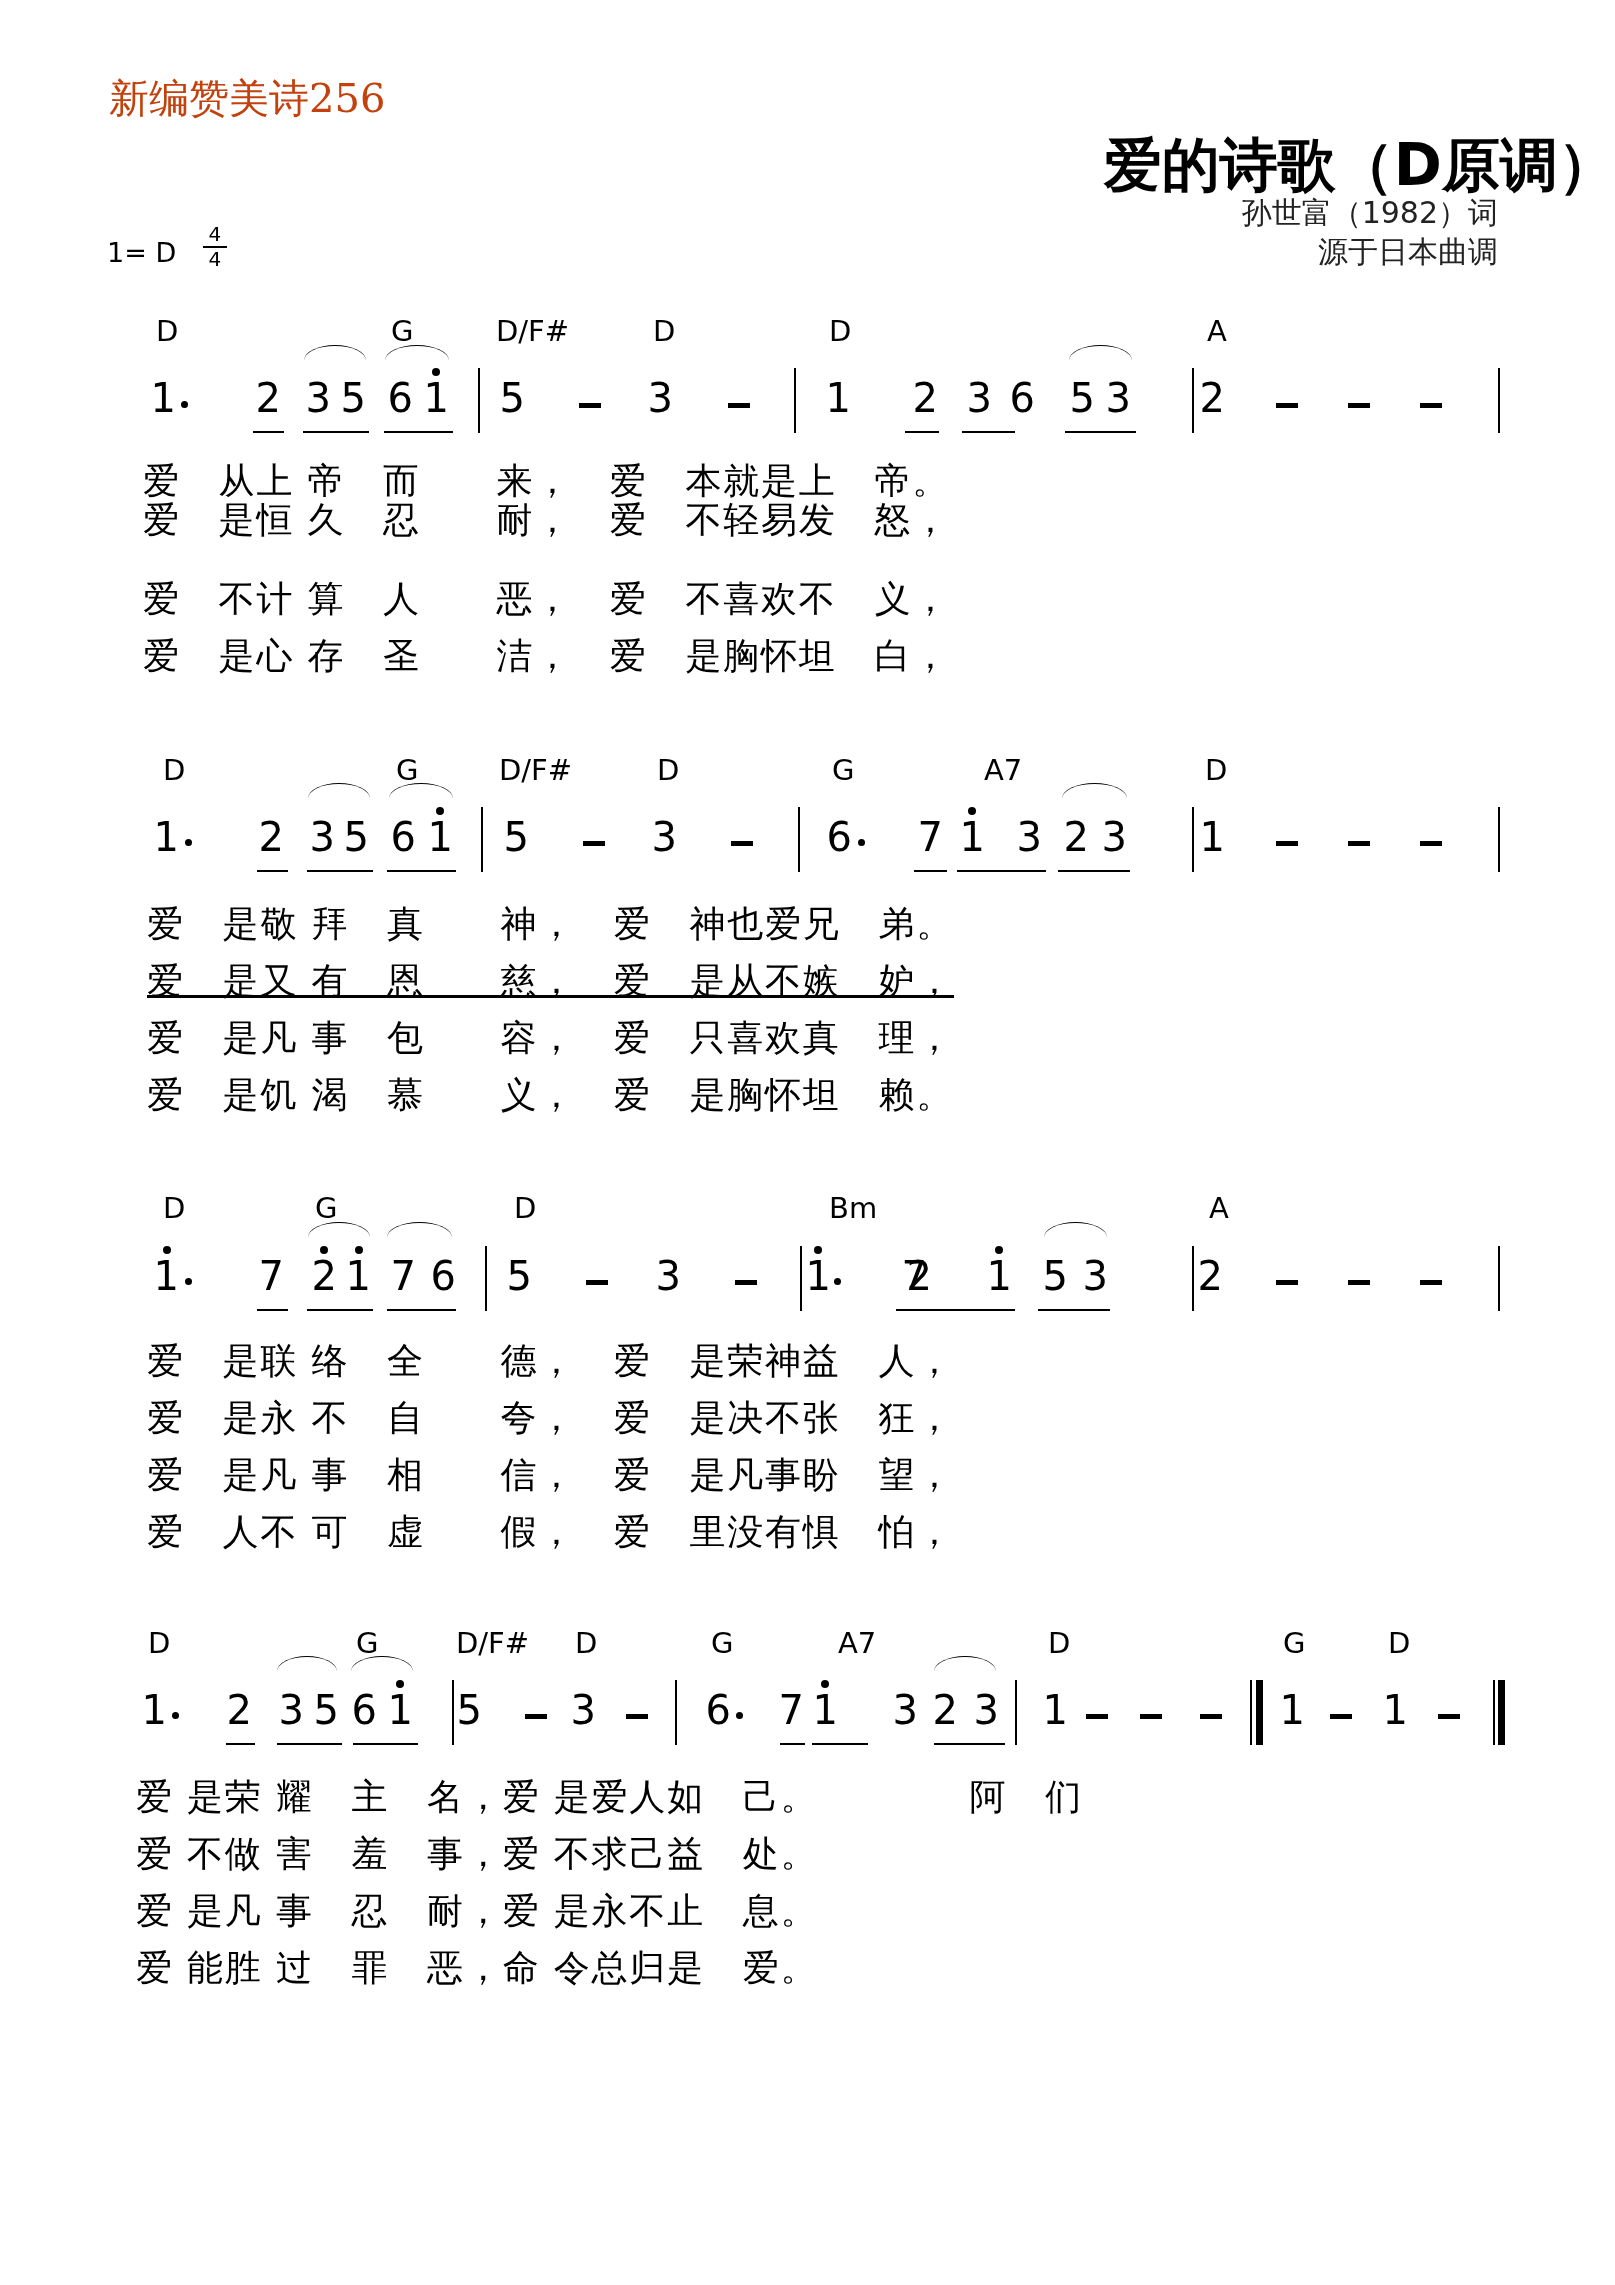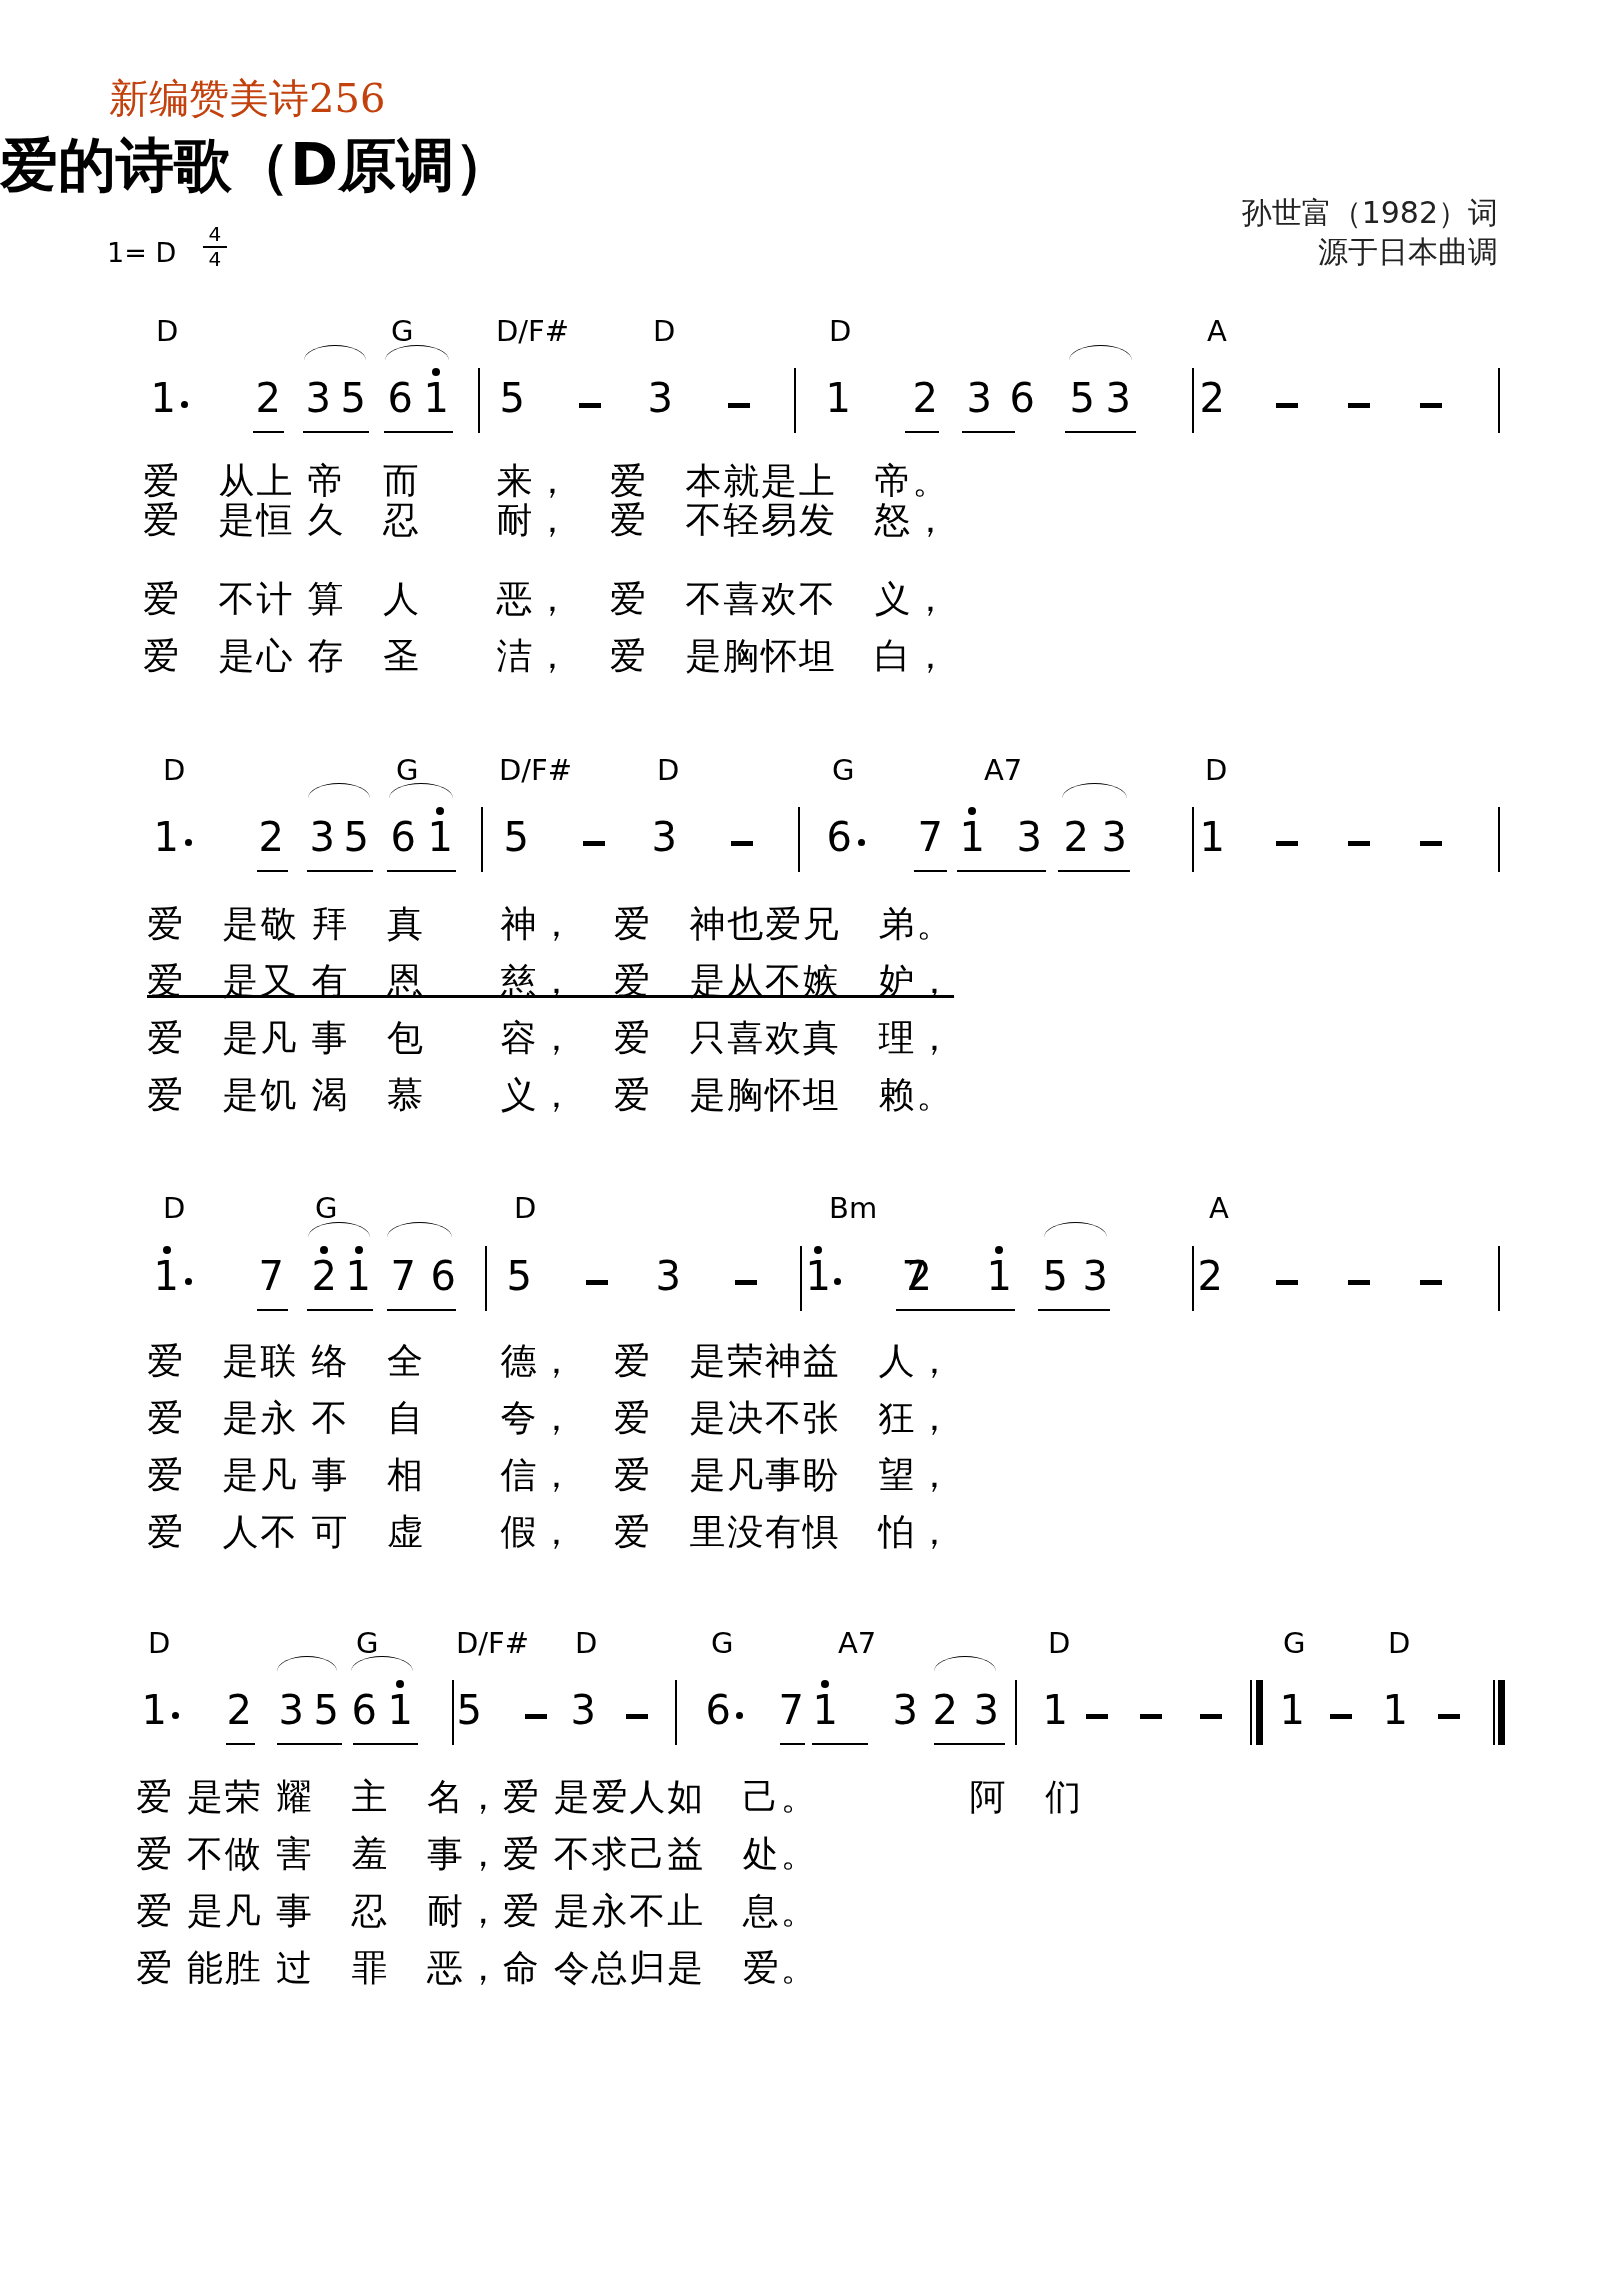--- a/index.html
+++ b/index.html
@@ -1,20 +1,20 @@
 <!DOCTYPE html>
 <html style="font-size:14.5px"><head>
 <meta charset="utf-8">
 <style>
   html, body { margin:0; padding:0; background:#ffffff; }
   body { width:1616px; height:2285px; position:relative; overflow:hidden;
          font-family:"DejaVu Sans", "Liberation Sans", sans-serif; color:#000; }
   .abs { position:absolute; white-space:nowrap; }
   .hymnal { left:109px; top:71px; font-family:"DejaVu Serif","Liberation Serif",serif; font-size:40px; color:#c2410c; }
-  .title { left:0; width:1616px; text-align:left; top:127px; font-size:58px; font-weight:bold; }
+  .title { left:0; width:1616px; text-align:right; top:127px; font-size:58px; font-weight:bold; }
   .credit { right:118px; text-align:right; font-size:30px; color:#222; }
   .key { left:107px; top:237px; font-size:27px; }
   .timesig { position:absolute; left:203px; top:224px; width:23.5px; text-align:center; font-size:20px; line-height:20px; }
   .timesig .bar { display:block; height:1.8px; background:#000; margin:1.8px 0; }
 
   .chord { font-size:29px; }
   .note { font-size:40px; text-align:center; width:31px; margin-left:-15.4px; }
   .dash { position:absolute; height:4.5px; width:22px; background:#000; }
   .barline { position:absolute; width:1.8px; background:#000; }
   .barline.thick { width:7.2px; }

